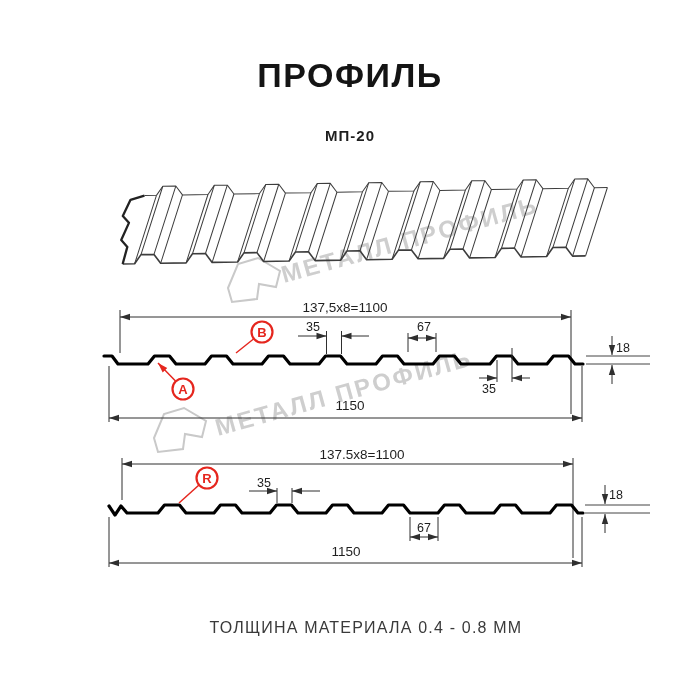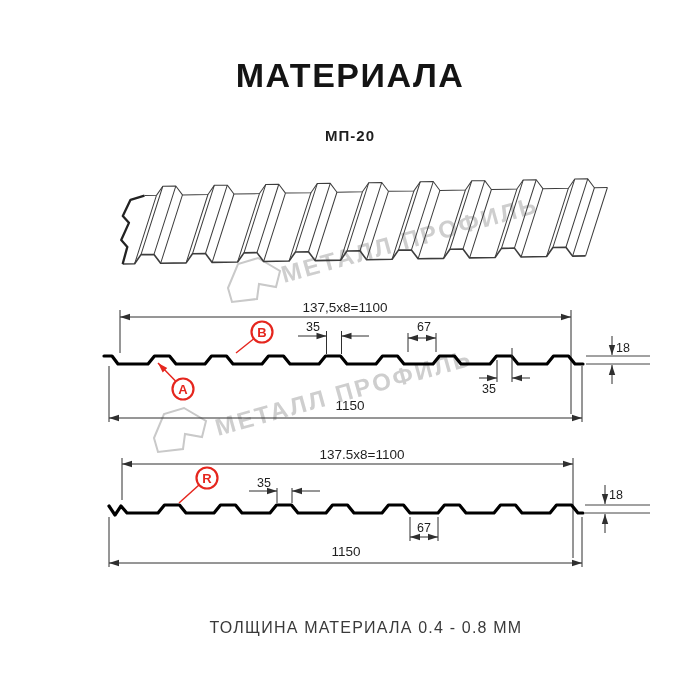--- a/index.html
+++ b/index.html
@@ -20,21 +20,21 @@
   .thin{stroke:#2f2f2f;stroke-width:1;fill:none;}
   .hair{stroke:#2f2f2f;stroke-width:.9;fill:none;}
   .prof{stroke:#000;stroke-width:3.2;fill:none;stroke-linejoin:round;stroke-linecap:round;}
   .sheet{stroke:#3d3d3d;stroke-width:1;fill:none;stroke-linejoin:round;}
   .sheetbold{stroke:#222;stroke-width:2.3;fill:none;stroke-linejoin:round;}
   .red{stroke-width:1.5;fill:none;}
 </style>
 </head>
 <body>
 
-<div class="abs" id="title">МАТЕРИАЛА</div>
+<div class="abs" id="title">ПРОФИЛЬ</div>
 <div class="abs" id="subtitle">МП-20</div>
 <div class="abs" id="footer">ТОЛЩИНА МАТЕРИАЛА 0.4 - 0.8 ММ</div>
 
 <svg width="700" height="700" viewBox="0 0 700 700">
   <defs>
     <marker id="mB" markerUnits="userSpaceOnUse" markerWidth="11" markerHeight="8" viewBox="0 0 11 8" refX="10.5" refY="4" orient="auto-start-reverse">
       <path d="M0.5,0.8 L10.5,4 L0.5,7.2 Z" fill="#2f2f2f"></path>
     </marker>
     <marker id="mR" markerUnits="userSpaceOnUse" markerWidth="11" markerHeight="8" viewBox="0 0 11 8" refX="10.5" refY="4" orient="auto-start-reverse">
       <path d="M0.5,0.8 L10.5,4 L0.5,7.2 Z" fill="#e5261e"></path>

